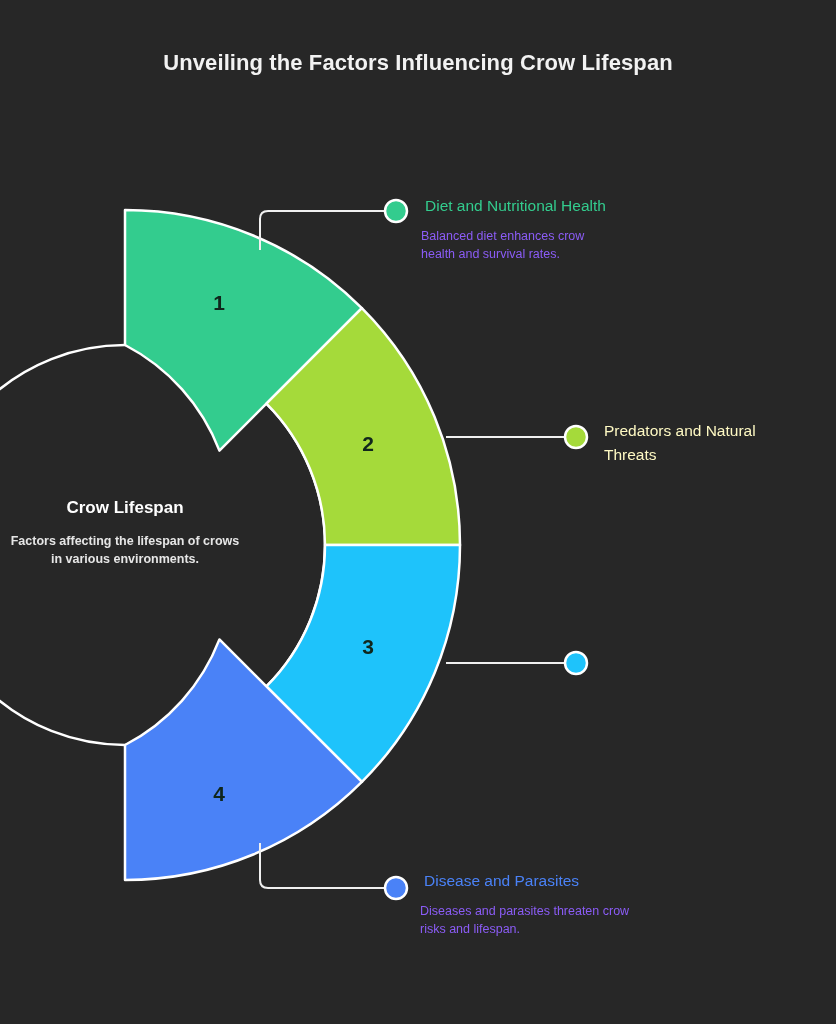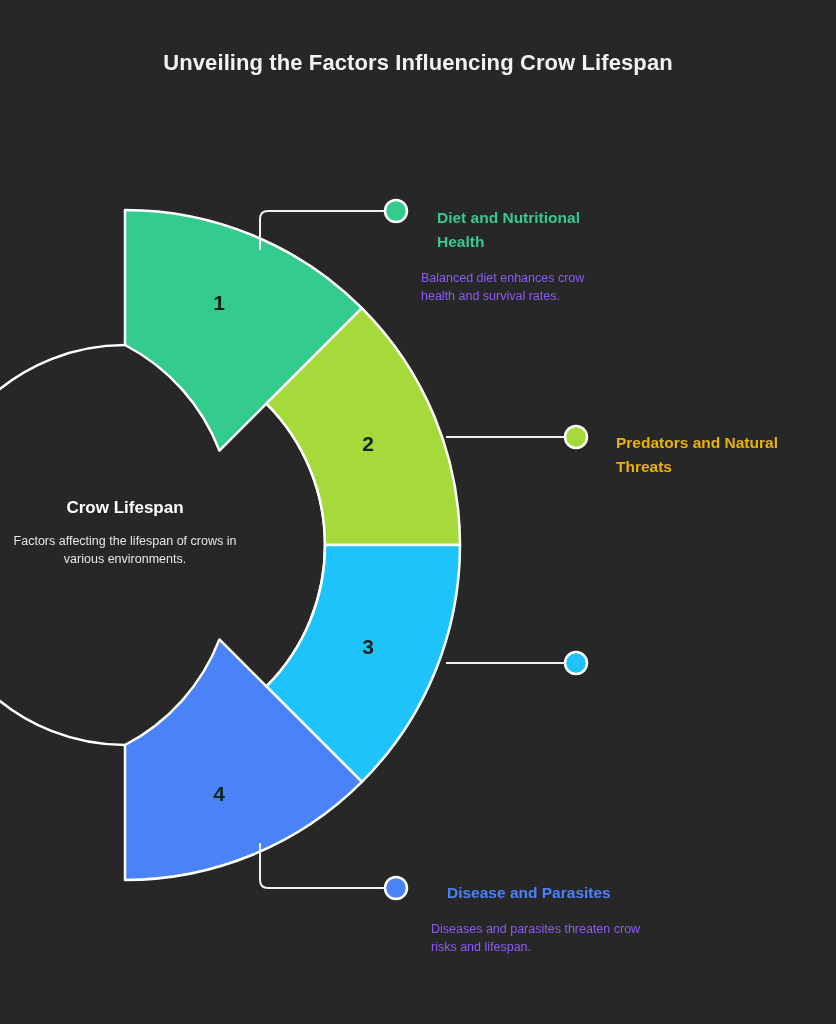--- a/index.html
+++ b/index.html
@@ -57,40 +57,41 @@
   }
   .center-desc {
     position: absolute;
     width: 230px;
     left: 10px;
     top: 533px;
     text-align: center;
     color: #e6e6e6;
     font-size: 12.5px;
     line-height: 17.5px;
+    font-weight: bold;
   }
   .callout {
     position: absolute;
   }
   .callout .c-title {
     font-size: 15.5px;
-    font-weight: bold;
+    font-weight: normal;
     line-height: 24px;
-    margin: 16px;
+    margin: 4px;
   }
   .callout .c-desc {
     font-size: 12.5px;
     line-height: 17.5px;
     color: #8b5cf6;
     margin: 10px 0 0 0;
   }
   #callout-1 { left: 421px; top: 190px; width: 200px; }
   #callout-2 { left: 600px; top: 415px; width: 205px; }
   #callout-3 { left: 600px; top: 640px; width: 200px; }
-  #callout-4 { left: 431px; top: 865px; width: 215px; }
+  #callout-4 { left: 420px; top: 865px; width: 215px; }
 </style>
 </head>
 <body>
 
 <div id="stage">
 
   <div id="page-title">Unveiling the Factors Influencing Crow Lifespan</div>
 
   <svg class="donut" viewBox="0 0 836 1024">
 
@@ -124,21 +125,21 @@
 
   <div class="center-title">Crow Lifespan</div>
   <div class="center-desc">Factors affecting the lifespan of crows in various environments.</div>
 
   <div class="callout" id="callout-1">
     <p class="c-title" style="color:#33cc8e">Diet and Nutritional Health</p>
     <p class="c-desc">Balanced diet enhances crow health and survival rates.</p>
   </div>
 
   <div class="callout" id="callout-2">
-    <p class="c-title" style="color:#eab308">Predators and Natural Threats</p>
+    <p class="c-title" style="color:#fef9c3">Predators and Natural Threats</p>
   </div>
 
 
   <div class="callout" id="callout-4">
     <p class="c-title" style="color:#4a82f7">Disease and Parasites</p>
     <p class="c-desc">Diseases and parasites threaten crow risks and lifespan.</p>
   </div>
 
 </div>
 

